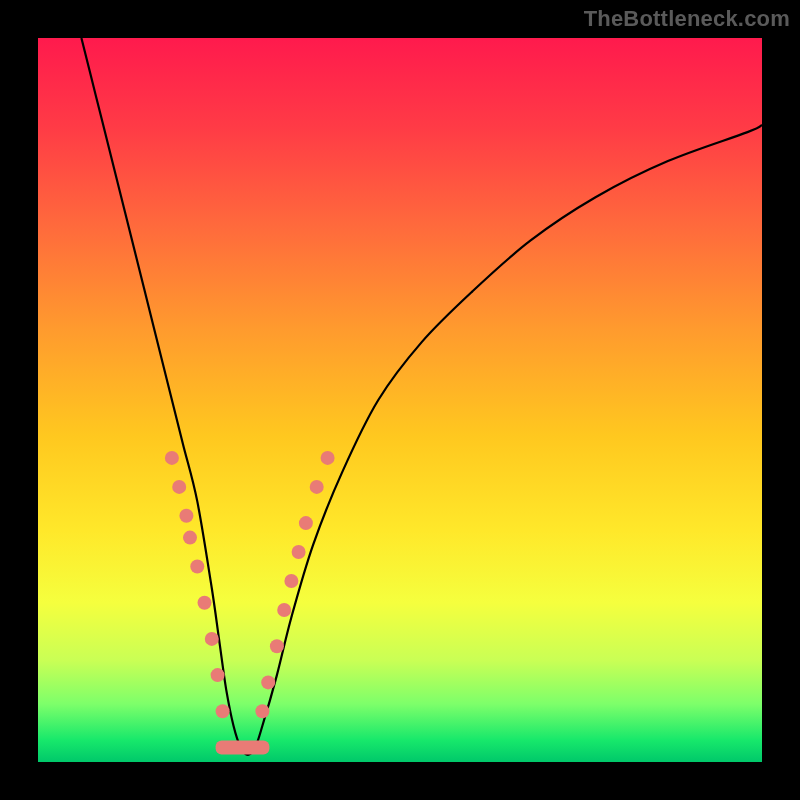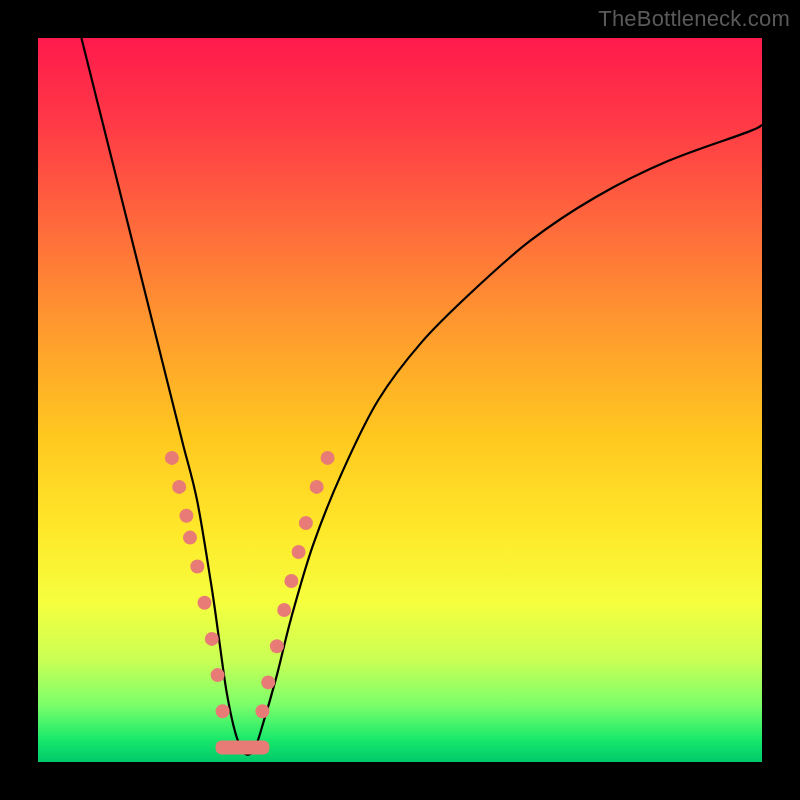--- a/index.html
+++ b/index.html
@@ -40,21 +40,21 @@
       #17e86b 97%,
       #00c86a 100%
     );
   }
   .watermark {
     position: absolute;
     top: 6px;
     right: 10px;
     color: #5a5a5a;
     font-size: 22px;
-    font-weight: 400;
+    font-weight: 700;
     letter-spacing: 0.2px;
     user-select: none;
   }
   svg.overlay {
     position: absolute;
     left: 0;
     top: 0;
     width: 724px;
     height: 724px;
     overflow: visible;

